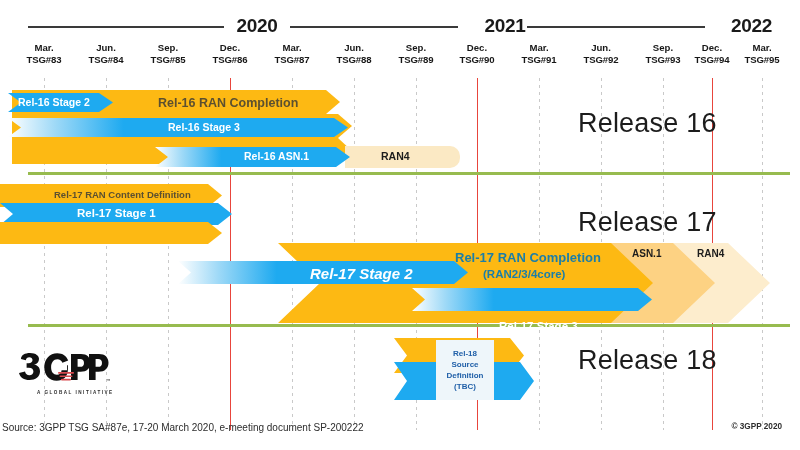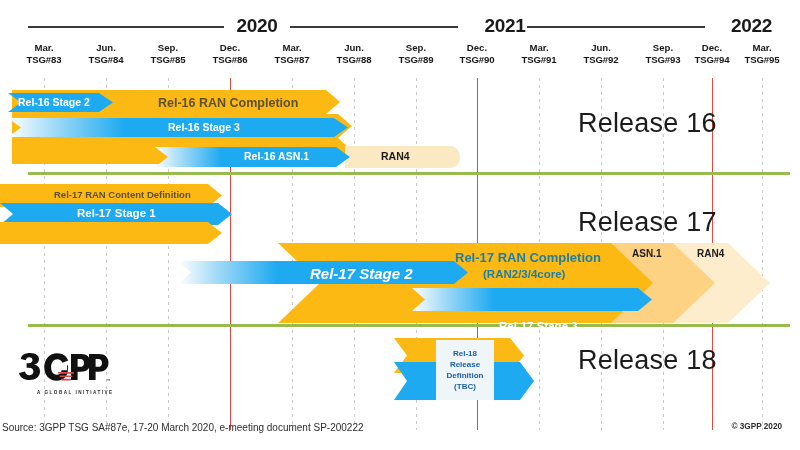--- a/index.html
+++ b/index.html
@@ -186,21 +186,21 @@
       <div class="lbl" style="left: 310px; top: 265px; font-size: 15px; color: rgb(255, 255, 255); z-index: 40; font-style: italic;">Rel-17 Stage 2</div>
       <div style="position: absolute; left: 412px; top: 288px; width: 240px; height: 23px; background: linear-gradient(to right, rgb(255, 255, 255) 0%, rgb(158, 217, 247) 14%, rgb(30, 170, 240) 34%, rgb(30, 170, 240) 100%); clip-path: polygon(0px 0px, calc(100% - 14px) 0px, 100% 50%, calc(100% - 14px) 100%, 0px 100%, 13px 50%);"></div>
       <div class="lbl" style="left: 499px; top: 292px; font-size: 11.5px; color: rgb(255, 255, 255); z-index: 40; margin-top: 28px;">Rel-17 Stage 3</div>
       <div style="position: absolute; left: 394px; top: 338px; width: 130px; height: 35px; background: rgb(253, 185, 19); clip-path: polygon(0px 0px, calc(100% - 14px) 0px, 100% 50%, calc(100% - 14px) 100%, 0px 100%, 13px 50%);"></div>
       <div style="position: absolute; left: 394px; top: 362px; width: 140px; height: 38px; background: rgb(30, 170, 240); clip-path: polygon(0px 0px, calc(100% - 14px) 0px, 100% 50%, calc(100% - 14px) 100%, 0px 100%, 13px 50%);"></div>
     </div>
 
   <div id="rel18-box-layer">
       <div style="position: absolute; display: flex; flex-direction: column; align-items: center; justify-content: center; z-index: 60; font-weight: bold; line-height: 11px; text-align: center; left: 436px; top: 340px; width: 58px; height: 60px; background: rgb(238, 246, 250); color: rgb(32, 96, 168); font-size: 8px;">
         <div>Rel-18</div>
-        <div>Release</div>
+        <div>Source</div>
         <div>Definition</div>
         <div>(TBC)</div>
       </div>
     </div>
 
   <div id="release-title-layer">
       <div class="release-title" style="left: 578px; top: 108px;">Release 16</div>
       <div class="release-title" style="left: 578px; top: 200px; margin-top: 7px;">Release 17</div>
       <div class="release-title" style="left: 578px; top: 345px;">Release 18</div>
     </div>

